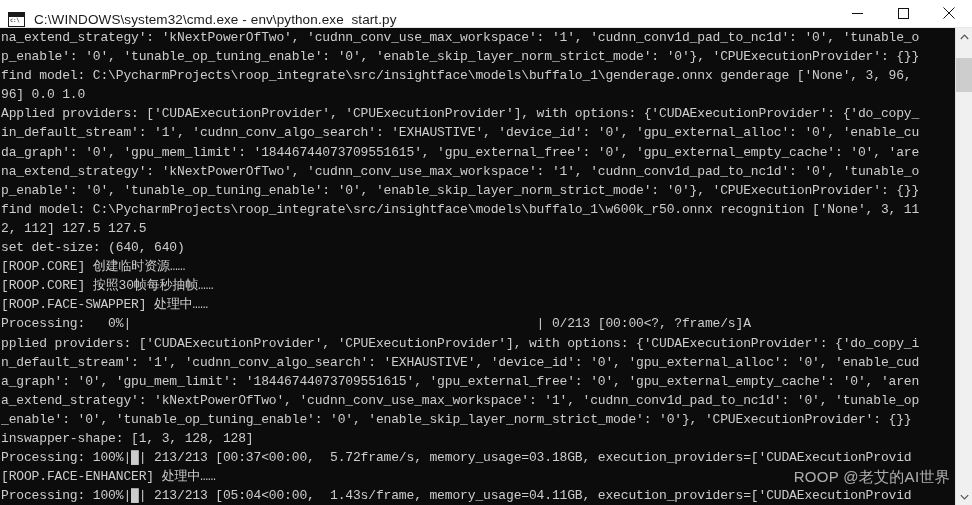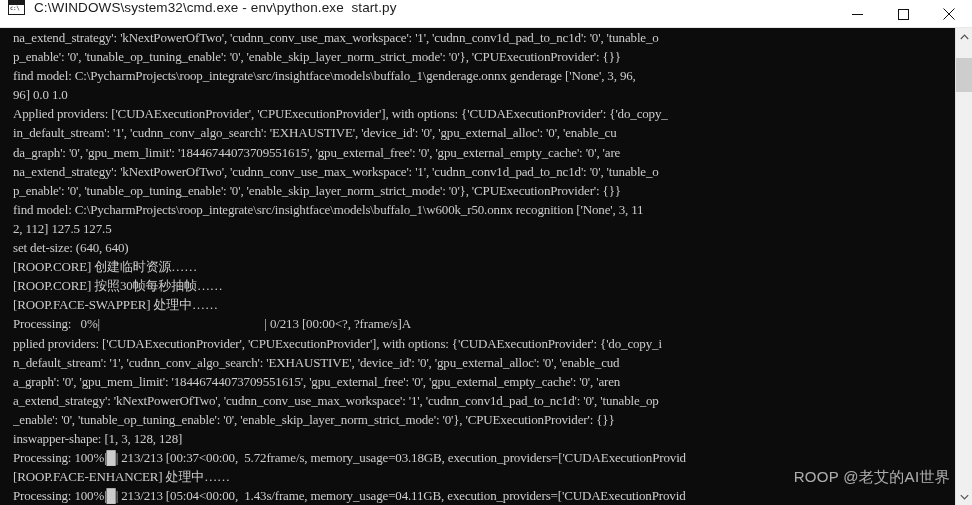--- a/index.html
+++ b/index.html
@@ -20,21 +20,21 @@
 
   
   .titlebar {
     position: absolute;
     top: 0; left: 0;
     width: 972px;
     height: 28px;
     background: #ffffff;
     border-bottom: 1px solid #e8e8e8;
     display: flex;
-    align-items: flex-start;
+    align-items: flex-end;
     box-sizing: border-box;
   }
   .title-icon {
     width: 17px;
     height: 15px;
     margin-left: 8px;
     margin-right: 9px;
     background: #ffffff;
     border: 1px solid #1a1a1a;
     box-sizing: border-box;
@@ -85,27 +85,27 @@
     left: 0;
     top: 28px;
     width: 955px;
     height: 477px;
     background: #0c0c0c;
     overflow: hidden;
     padding: 0;
     box-sizing: border-box;
   }
   .console-inner {
-    font-family: Liberation Serif, serif;
+    font-family: Liberation Mono, monospace;
     font-size: 13px;
     line-height: 19.1px;
     color: #cccccc;
     white-space: pre;
     letter-spacing: -0.15px;
-    padding-left: 13px;
+    padding-left: 1px;
     padding-top: 0px;
   }
   .line {
     height: 19.1px;
     white-space: pre;
     overflow: hidden;
   }
 
   
   .scrollbar {

